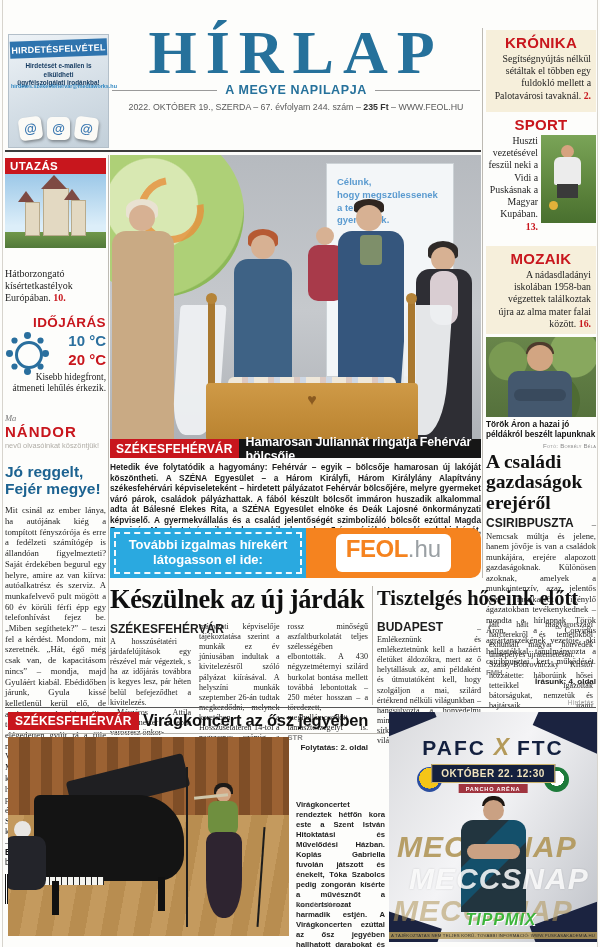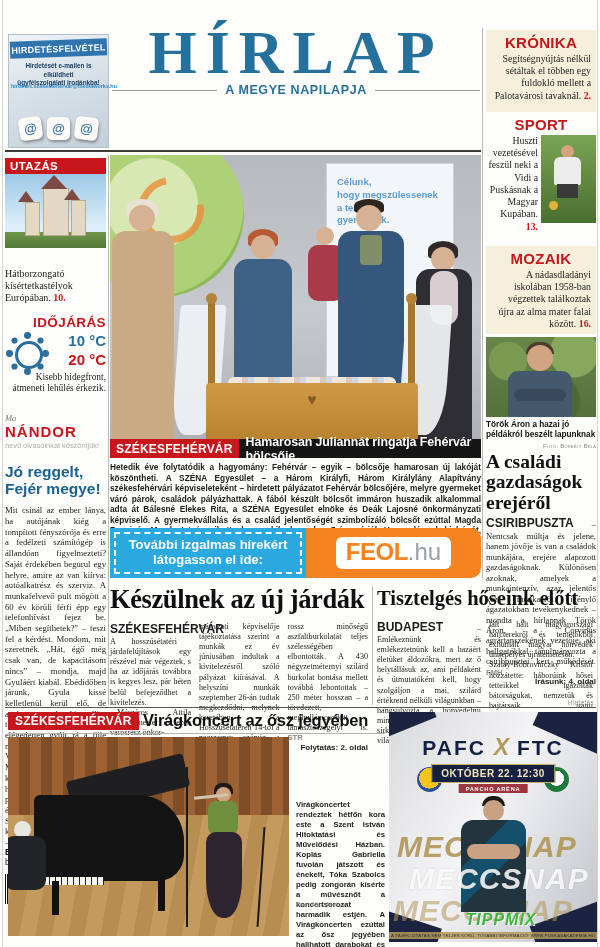--- a/index.html
+++ b/index.html
@@ -139,21 +139,21 @@
   .story-caption{left:110px;top:462px;width:371px;font-weight:bold;font-size:8.3px;line-height:1.27;
                  color:#1c1c1c;text-align:justify;}
   .credit{color:#8a8a8a;font-weight:normal;font-variant:small-caps;font-size:6.6px;}
   .cap-credit{position:absolute;right:0;bottom:-1px;background:#fdfdfb;padding-left:4px;}
   
   .feol{left:110px;top:528px;width:371px;height:50px;display:flex;position:absolute;}
   .feol-left{width:196px;background:#2aa9e0;position:relative;display:flex;align-items:center;justify-content:center;}
   .feol-left::before{content:"";position:absolute;inset:4px;border:2px dashed rgba(255,255,255,.95);}
   .feol-text{color:#fff;font-weight:bold;font-size:13px;line-height:1.15;text-align:center;padding:0 16px;}
   .feol-right{flex:1;background:#f5831f;border-radius:0 10px 10px 0;display:flex;align-items:center;justify-content:center;}
-  .feol-pill{background:#fff;border-radius:6px;padding:1px 10px 3px;}
+  .feol-pill{background:#fff;border-radius:6px;padding:1px 10px 9px;}
   .feol-logo{color:#f5831f;font-weight:bold;font-size:24px;letter-spacing:-.5px;}
   .feol-suffix{color:#9aa0a4;font-size:24px;}
   
   .sw-head{left:110px;top:584px;font-family:"Liberation Serif",serif;font-weight:bold;font-size:26.5px;
            letter-spacing:-.4px;color:#0f0f0f;white-space:nowrap;}
   .cols{position:absolute;display:flex;gap:8px;}
   .col{font-family:"Liberation Serif",serif;font-size:8.1px;line-height:1.25;color:#1d1d1d;text-align:justify;}
   .sw-cols{left:110px;top:622px;width:258px;}
   .sw-cols .col{width:81px;}
   .indent{text-indent:7px;margin:0;}
@@ -249,20 +249,23 @@
     </div>
   </div>
 
   <div class="abs masthead">
     <div class="m-main">HÍRLAP</div>
     <div class="m-tagrow">
       <span class="rule"></span>
       <span class="m-tag">A MEGYE NAPILAPJA</span>
       <span class="rule"></span>
     </div>
+    <div class="m-date">
+      <span>2022. OKTÓBER 19., SZERDA – 67. évfolyam 244. szám – </span><b>235 Ft</b><span> – WWW.FEOL.HU</span>
+    </div>
   </div>
   <div class="abs header-rule"></div>
 
   <div class="abs rbox" style="top:30px;min-height:82px">
     <div class="r-title">KRÓNIKA</div>
     <div class="r-text">
       <span>Segítségnyújtás nélkül sétáltak el többen egy fuldokló mellett a Palotavárosi tavaknál. </span><span class="r-page">2.</span>
     </div>
   </div>
 

